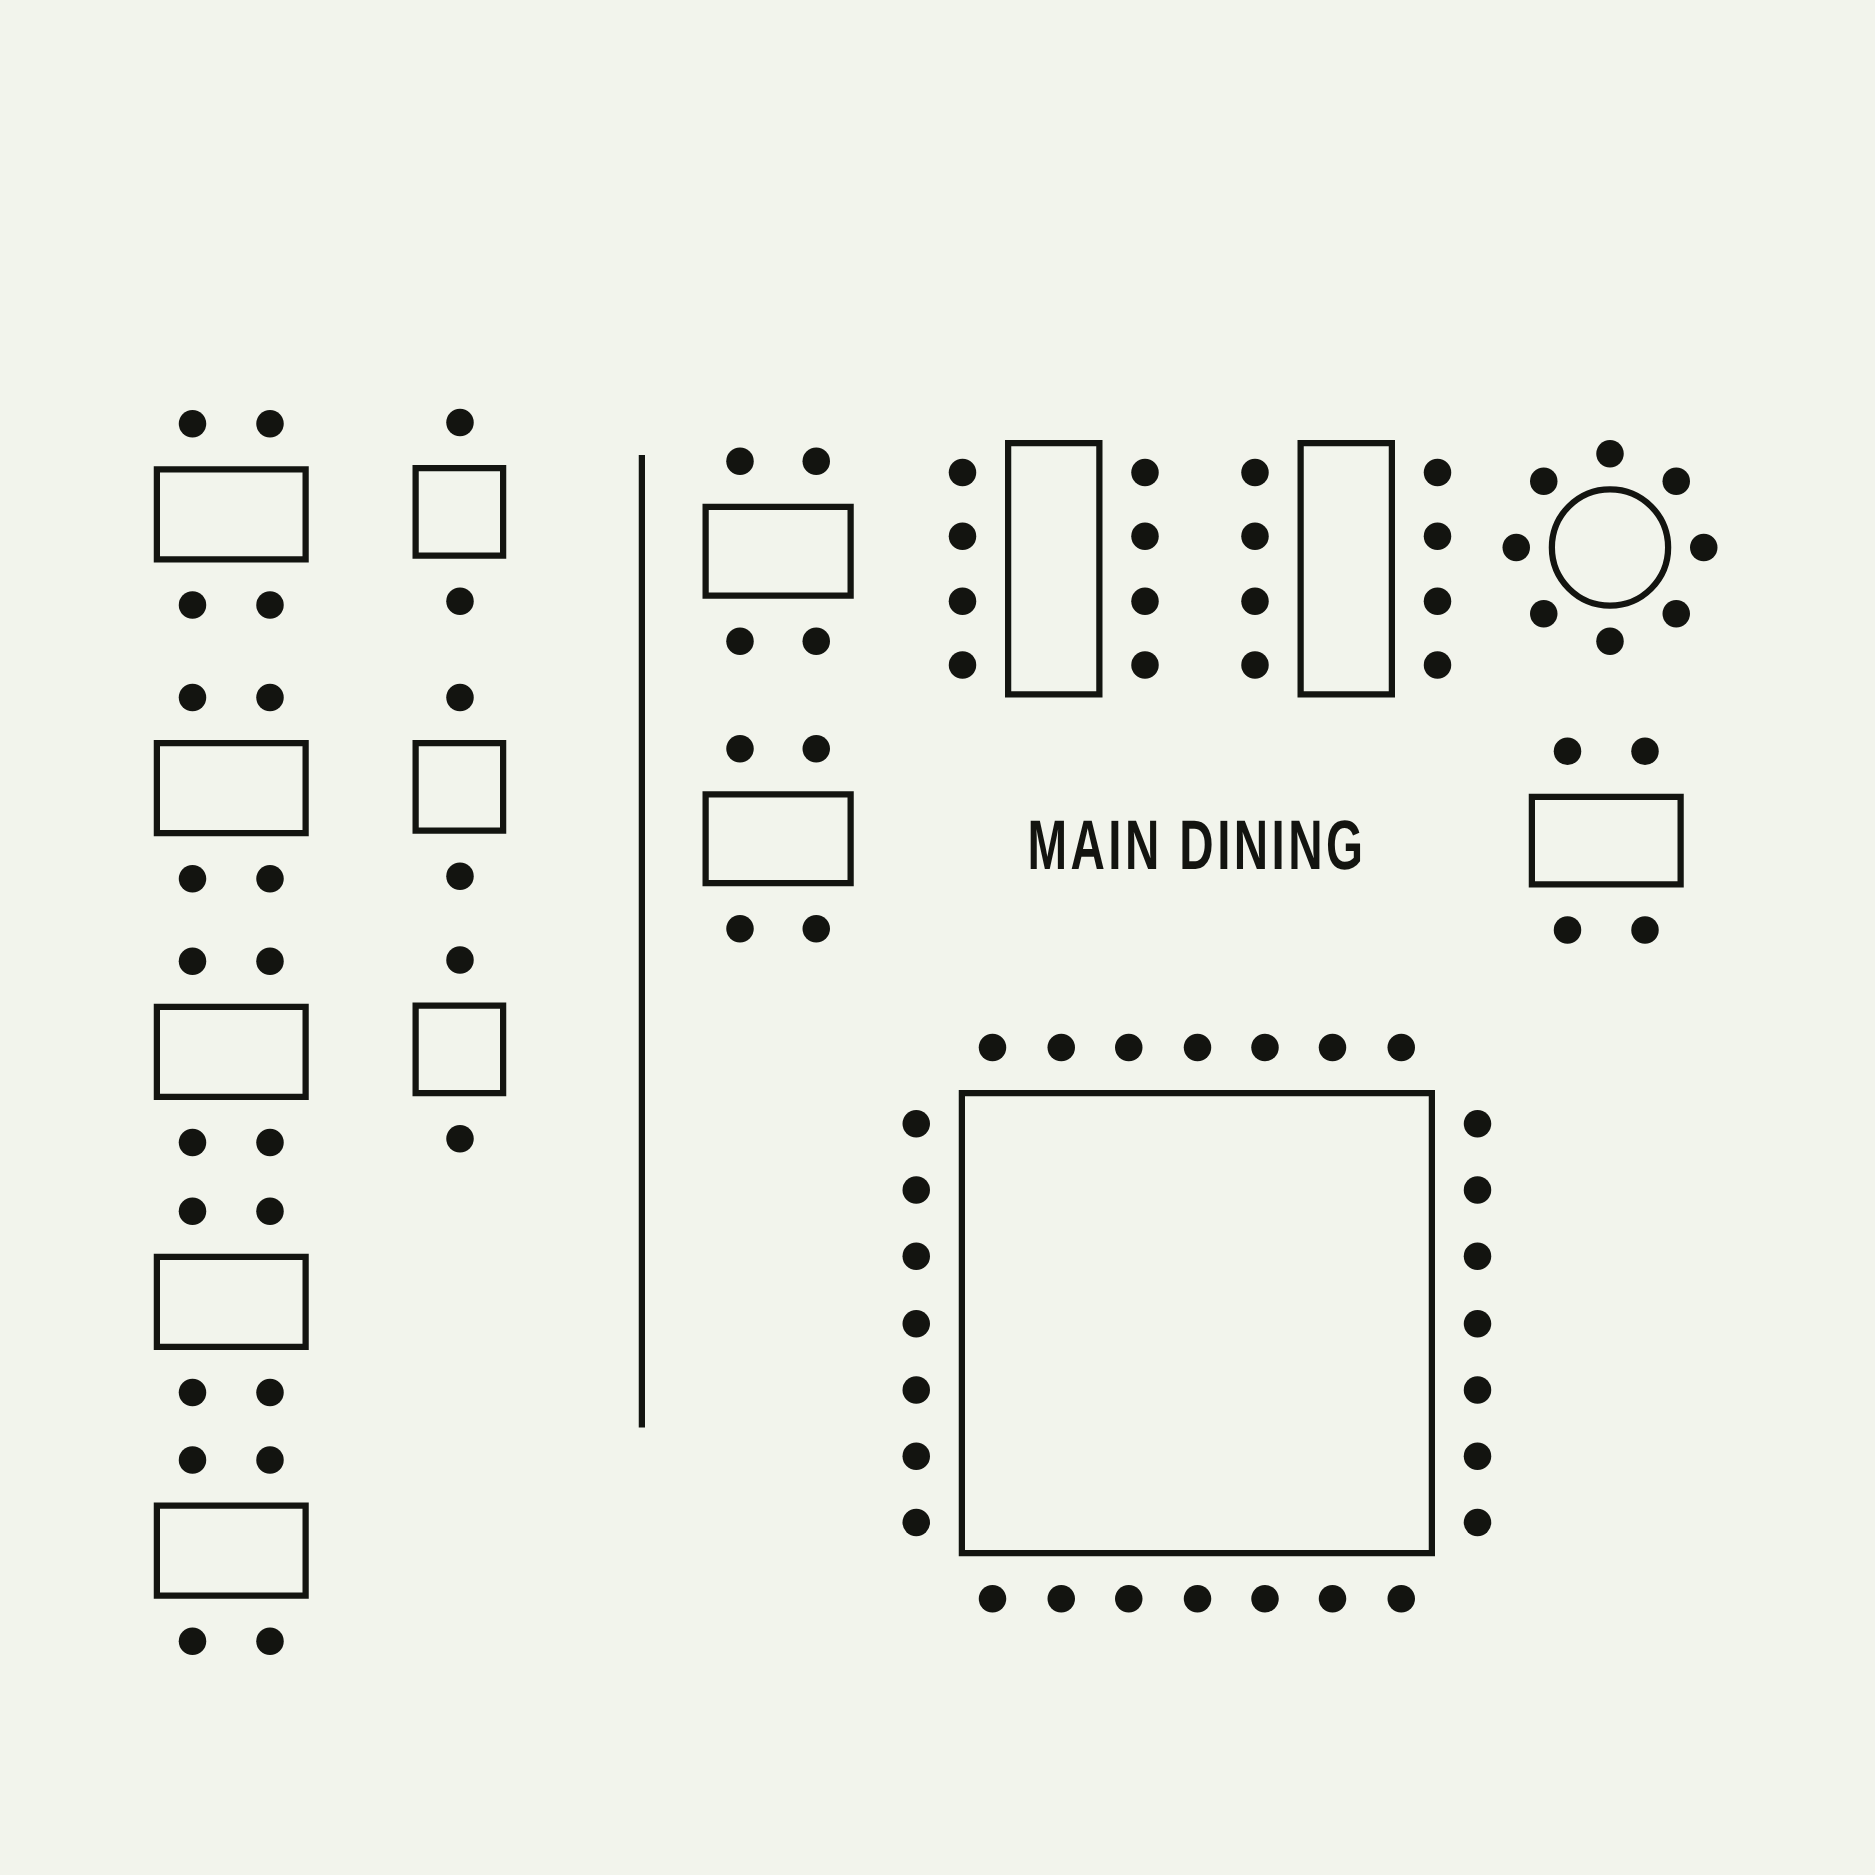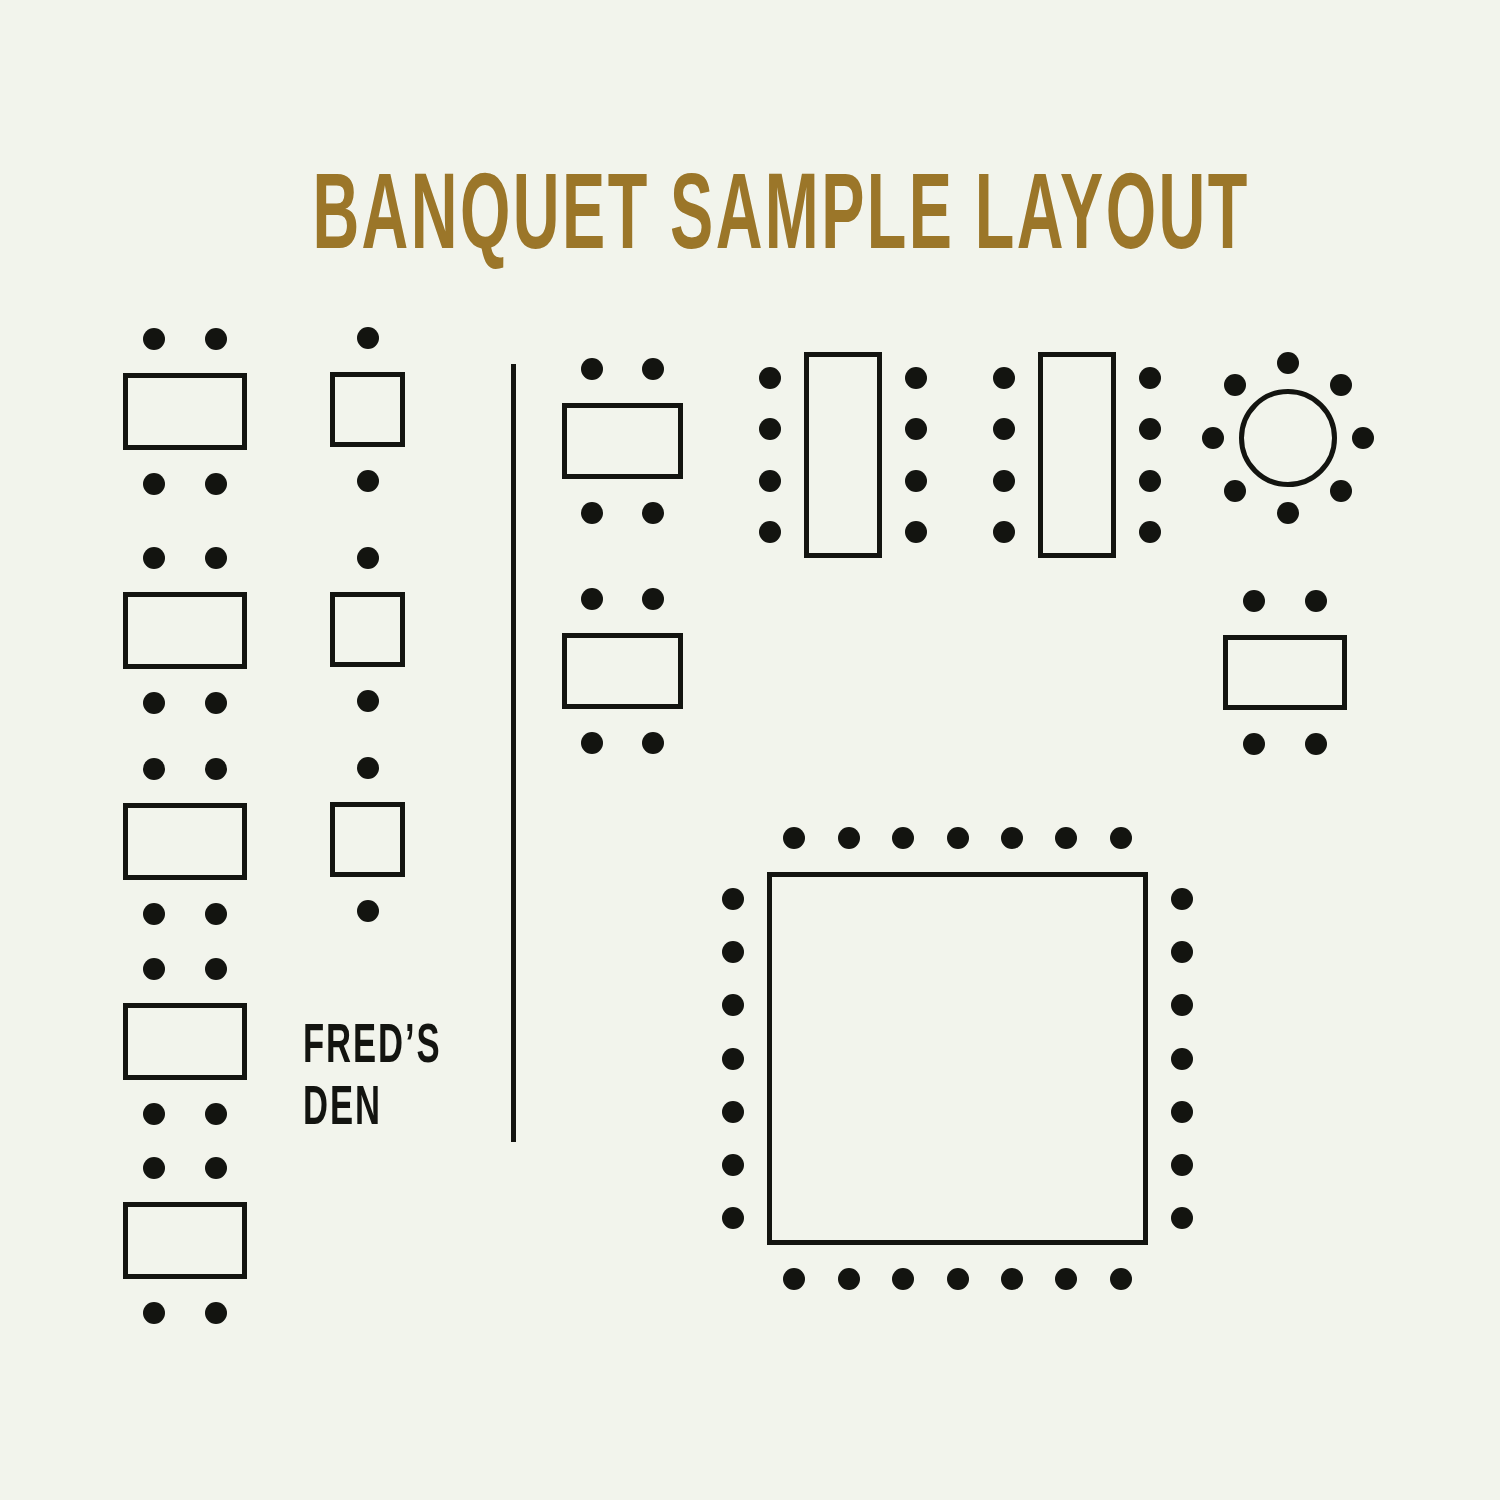--- a/index.html
+++ b/index.html
@@ -63,21 +63,20 @@
     display: flex; align-items: center; justify-content: center;
     font-size: 56px; line-height: 1;
   }
   .label-bar .cond { transform: scaleX(0.68); transform-origin: 50% 50%; letter-spacing: 4px; }
 </style>
 </head>
 <body>
 
 <div class="poster">
 
-  <h1 class="title"><span class="cond">BANQUET SAMPLE LAYOUT</span></h1>
 
   <div id="tables-layer">
       <div class="table" style="left: 123px; top: 373px; width: 124px; height: 77px;"></div>
       <div class="chair" style="left: 143px; top: 328px;"></div>
       <div class="chair" style="left: 205px; top: 328px;"></div>
       <div class="chair" style="left: 143px; top: 473px;"></div>
       <div class="chair" style="left: 205px; top: 473px;"></div>
       <div class="table" style="left: 123px; top: 592px; width: 124px; height: 77px;"></div>
       <div class="chair" style="left: 143px; top: 547px;"></div>
       <div class="chair" style="left: 205px; top: 547px;"></div>
@@ -175,20 +174,19 @@
       <div class="chair" style="left: 1171px; top: 940.929px;"></div>
       <div class="chair" style="left: 1171px; top: 994.214px;"></div>
       <div class="chair" style="left: 1171px; top: 1047.5px;"></div>
       <div class="chair" style="left: 1171px; top: 1100.79px;"></div>
       <div class="chair" style="left: 1171px; top: 1154.07px;"></div>
       <div class="chair" style="left: 1171px; top: 1207.36px;"></div>
     </div>
 
   <div class="divider" style="left: 511px; top: 364px; height: 778px;"></div>
 
-  <div class="label label-freds">
-    <span class="cond">FRED’S</span>
-    <span class="cond">DEN</span>
+
+  <div class="label label-main">
+    <span class="cond">MAIN DINING</span>
   </div>
-
 
 
 </div>
 
 </body></html>

